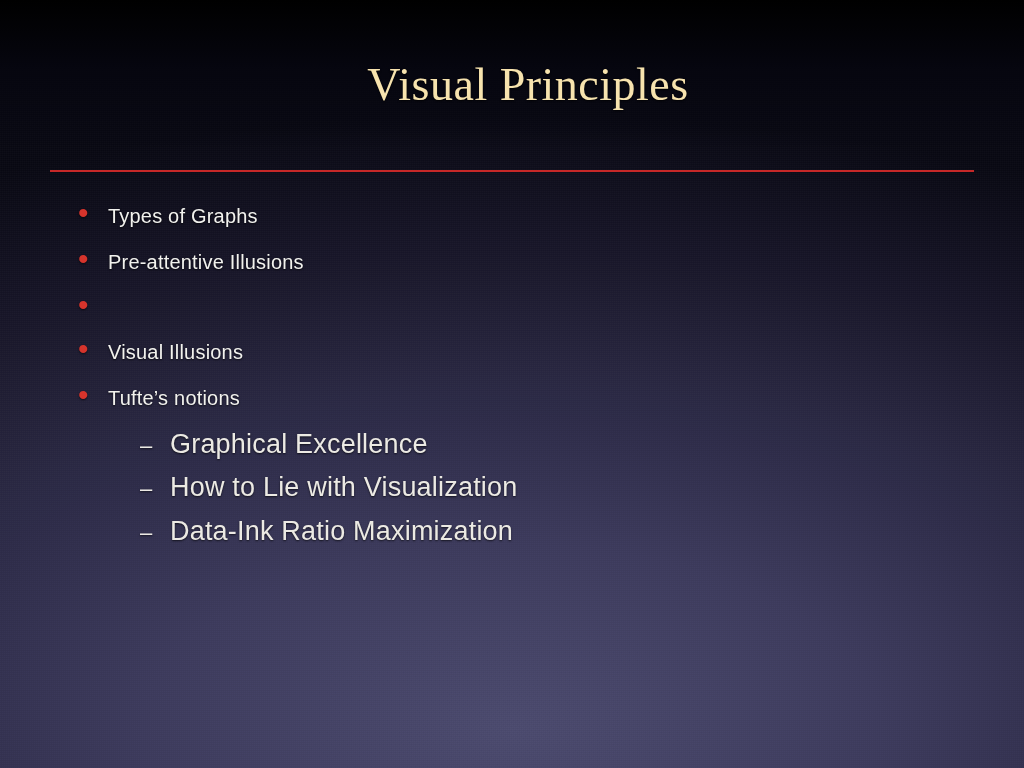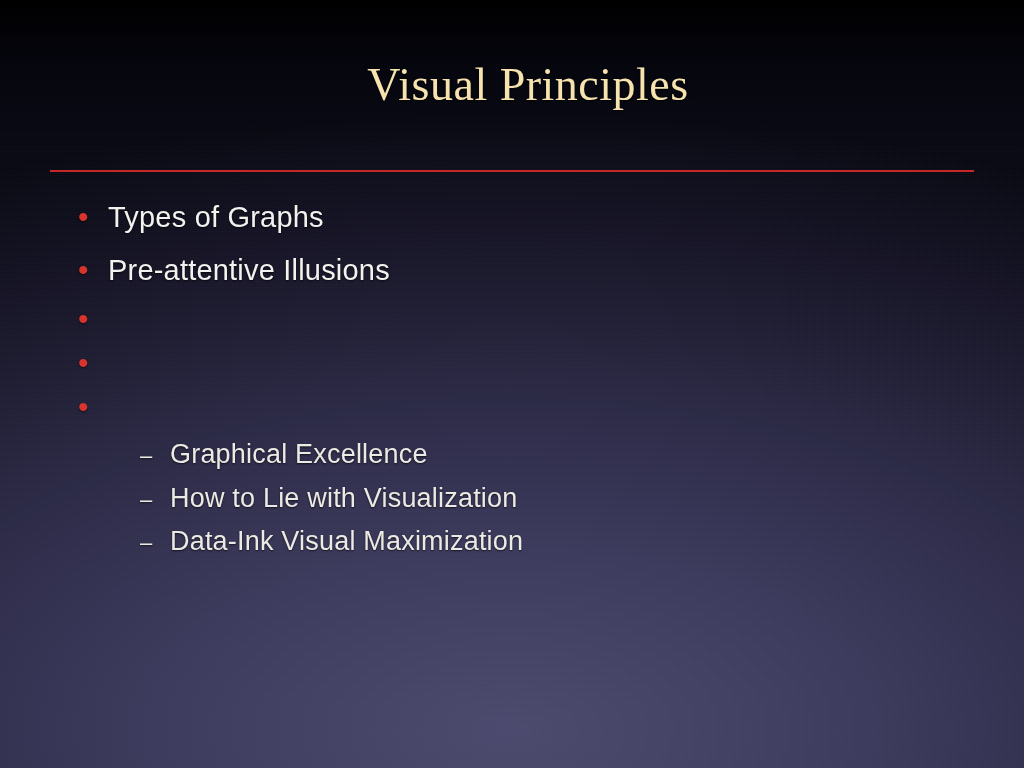--- a/index.html
+++ b/index.html
@@ -78,21 +78,21 @@
     color: #d6342c;
     font-size: 30px;
     line-height: 1;
     width: 30px;
     flex: 0 0 30px;
     text-align: left;
     text-shadow: 0 1px 2px rgba(0,0,0,0.6);
   }
   .l1 .text {
     color: #f2f2ee;
-    font-size: 29px;
+    font-size: 20px;
     line-height: 1.35;
     letter-spacing: 0.2px;
     text-shadow: 0 1px 2px rgba(0,0,0,0.65);
   }
 
   .sub {
     margin-left: 62px;
   }
   .l2 {
     display: flex;
@@ -134,35 +134,37 @@
       <span class="bullet">•</span>
       <span class="text">Pre-attentive Illusions</span>
     </div>
 
     <div class="l1">
       <span class="bullet">•</span>
     </div>
 
     <div class="l1">
       <span class="bullet">•</span>
+      <span class="text">Visual Illusions</span>
     </div>
 
     <div class="l1">
       <span class="bullet">•</span>
+      <span class="text">Tufte’s notions</span>
     </div>
 
     <div class="sub">
       <div class="l2">
         <span class="dash">–</span>
         <span class="text">Graphical Excellence</span>
       </div>
       <div class="l2">
         <span class="dash">–</span>
         <span class="text">How to Lie with Visualization</span>
       </div>
       <div class="l2">
         <span class="dash">–</span>
-        <span class="text">Data-Ink Visual Maximization</span>
+        <span class="text">Data-Ink Ratio Maximization</span>
       </div>
     </div>
 
   </div>
 </div>
 
 </body></html>

